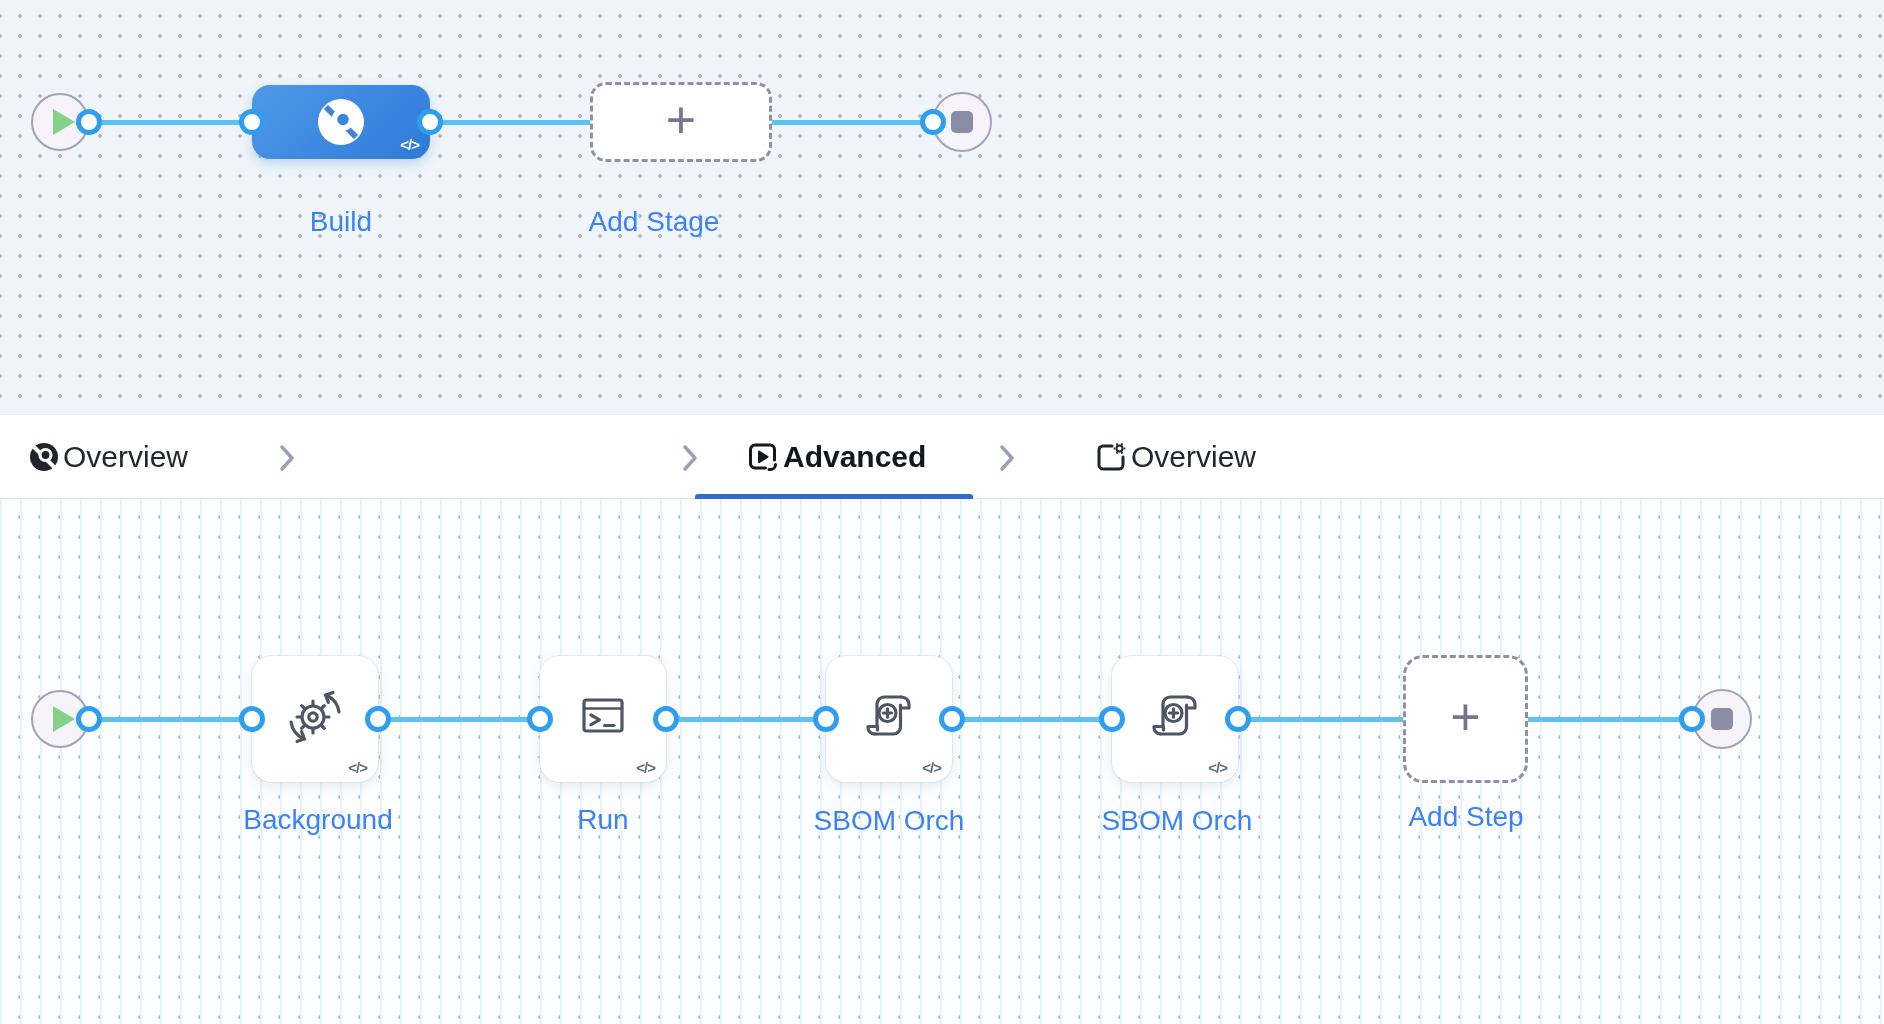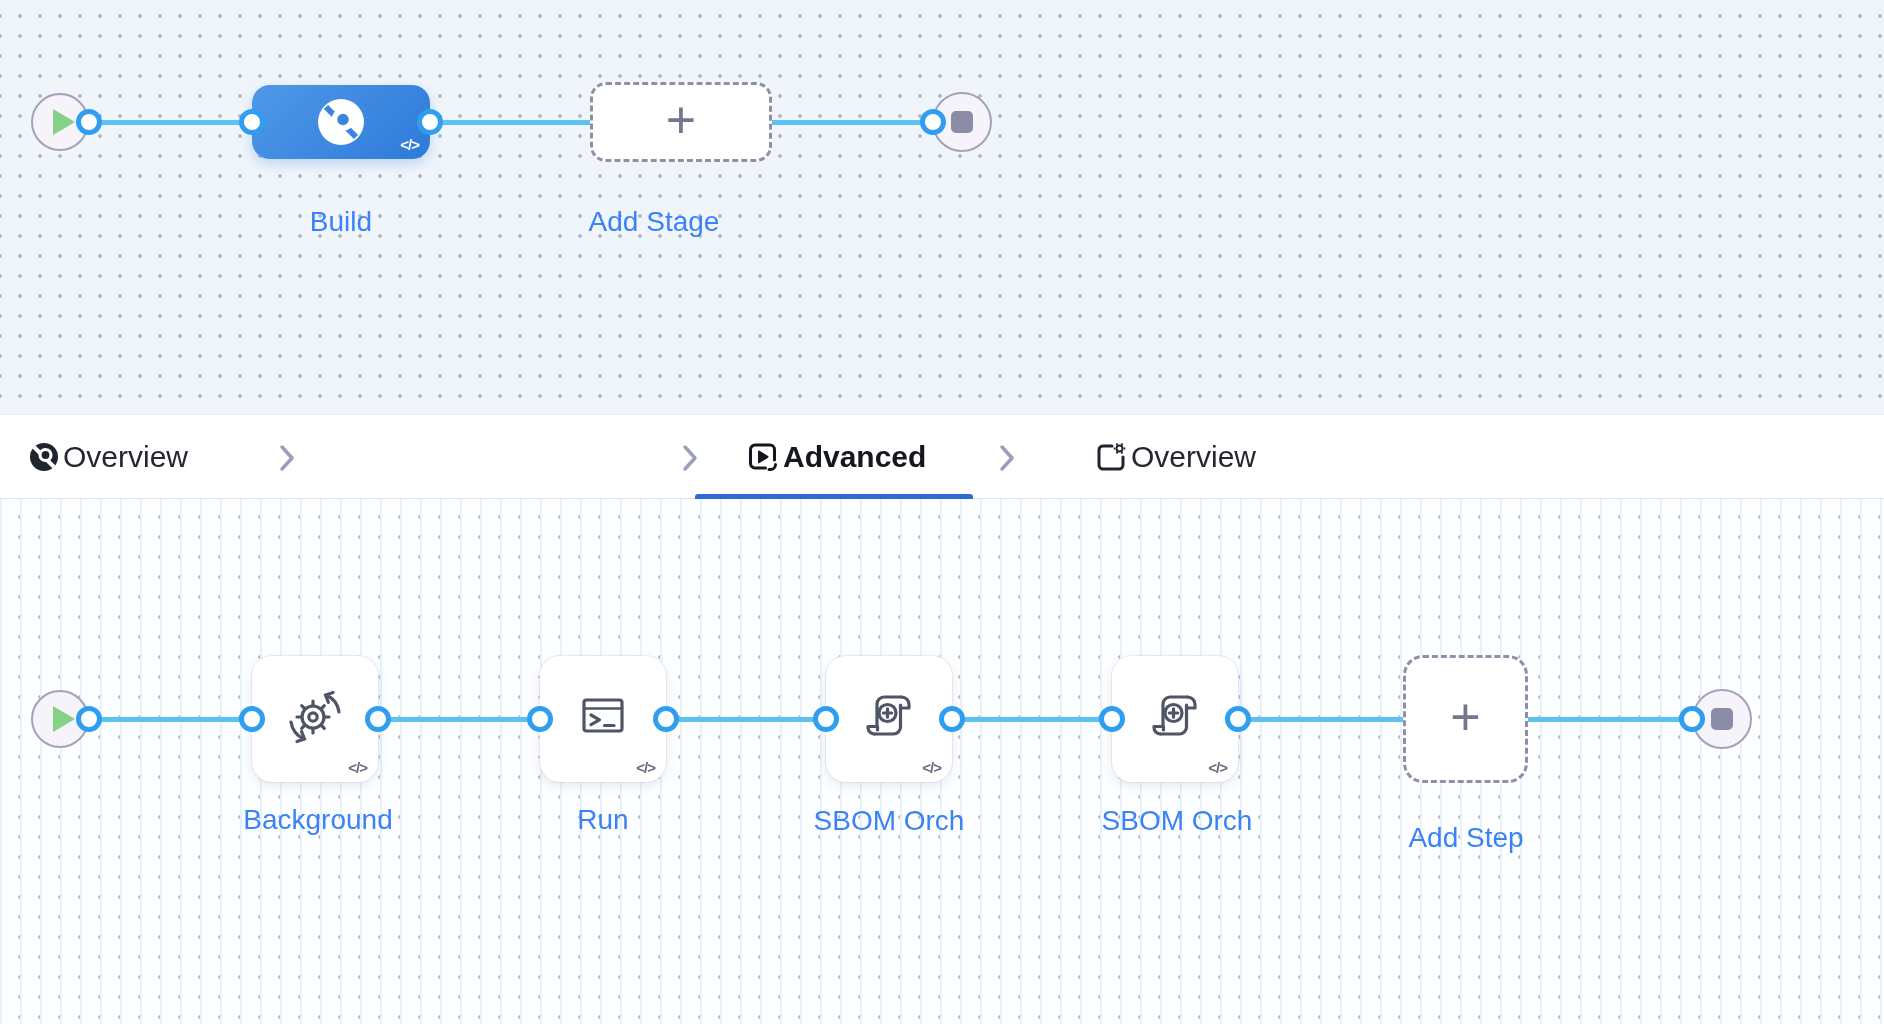--- a/index.html
+++ b/index.html
@@ -238,15 +238,15 @@
   <div class="port" style="left:1679px;top:706px"></div>
 
   <div class="g-label" style="left:218px;top:804px;width:200px">Background</div>
   <div class="g-label" style="left:503px;top:804px;width:200px">Run</div>
   <div class="g-label two-line" style="left:769px;top:800px;width:240px">
     <div>SBOM Orch</div>
   </div>
   <div class="g-label two-line" style="left:1057px;top:800px;width:240px">
     <div>SBOM Orch</div>
   </div>
-  <div class="g-label" style="left:1366px;top:822px;width:200px">Add Step</div>
+  <div class="g-label" style="left:1366px;top:801px;width:200px">Add Step</div>
 
 </div>
 
 </body></html>

